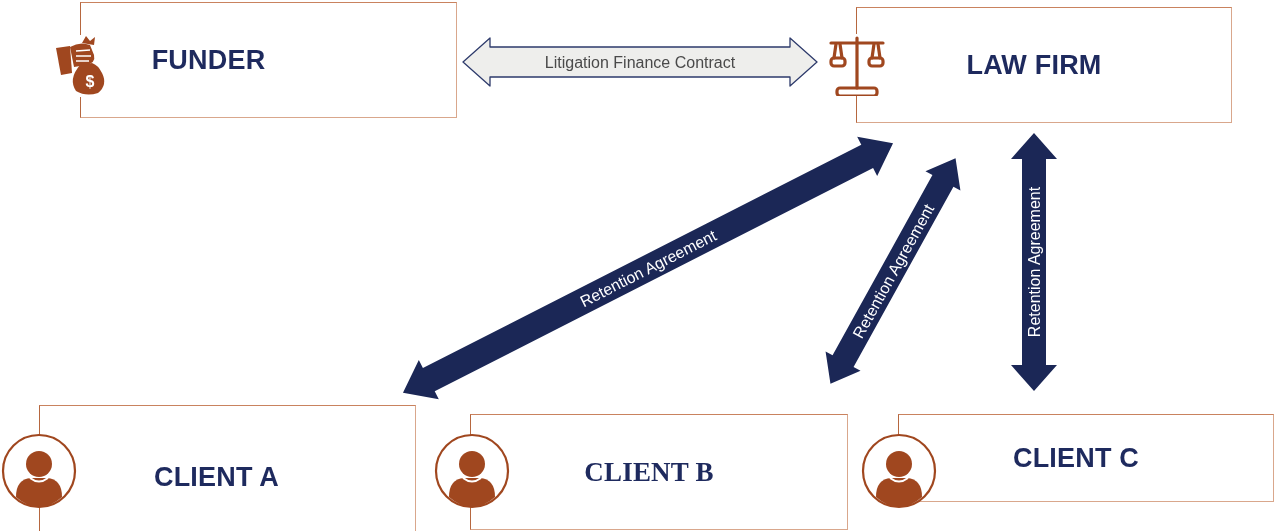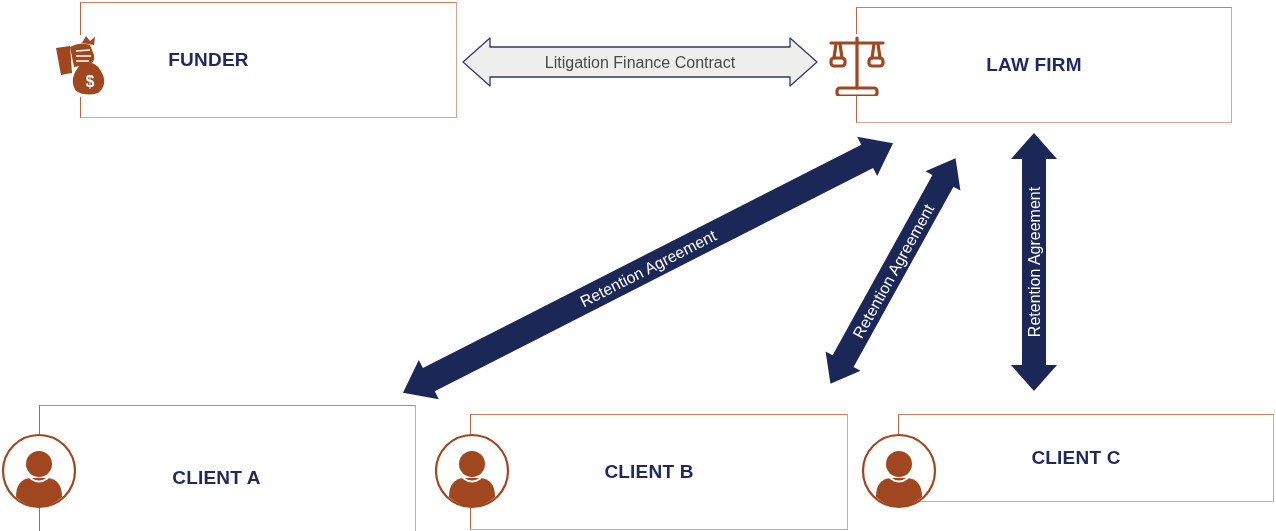--- a/index.html
+++ b/index.html
@@ -1,39 +1,39 @@
 <!DOCTYPE html>
 <html><head>
 <meta charset="utf-8">
 <style>
   html, body { margin: 0; padding: 0; background: #ffffff; }
   body { width: 1276px; height: 531px; position: relative; overflow: hidden;
          font-family: "Liberation Sans", sans-serif; }
   .box { position: absolute; box-sizing: border-box; background: #ffffff;
          border: 1.5px solid #d9a78c; border-top-color: #c9825e; border-left-color: #b6673f;
          display: flex; align-items: center; justify-content: center; }
-  .box-label { font-weight: bold; font-size: 19px; color: #1e2a5e; letter-spacing: 0.2px; }
+  .box-label { font-weight: bold; font-size: 27px; color: #1e2a5e; letter-spacing: 0.2px; }
   .icon { position: absolute; }
   svg.overlay { position: absolute; left: 0; top: 0; }
   .arrow-text { font-family: "Liberation Sans", sans-serif; fill: #ffffff; font-size: 16px; }
   .contract-text { font-family: "Liberation Sans", sans-serif; fill: #4a4a4a; font-size: 16px; }
 </style>
 </head>
 <body>
 
 <div class="box" style="left:80px;top:2px;width:377px;height:116px;">
   <span class="box-label" style="margin-right:120px;">FUNDER</span>
 </div>
 <div class="box" style="left:856px;top:7px;width:376px;height:116px;justify-content:center;">
   <span class="box-label" style="margin-right:20px;">LAW FIRM</span>
 </div>
 <div class="box" style="left:39px;top:405px;width:377px;height:145px;">
   <span class="box-label" style="margin-left:-22px;">CLIENT A</span>
 </div>
-<div class="box" style="left:470px;top:414px;width:378px;height:116px;">
+<div class="box" style="left:470px;top:414px;width:378px;height:116px;font-family:Liberation Serif, serif;">
   <span class="box-label" style="margin-left:-20px;">CLIENT B</span>
 </div>
 <div class="box" style="left:898px;top:414px;width:376px;height:88px;">
   <span class="box-label" style="margin-left:-20px;">CLIENT C</span>
 </div>
 
 <div class="icon" style="left:52px;top:35px;width:60px;height:62px;background:#fff;">
   <svg width="60" height="62" viewBox="0 0 60 62">
 
     <path d="M4 13 L18 11 L20 38 L9 40 Z" fill="#a0471f"></path>

